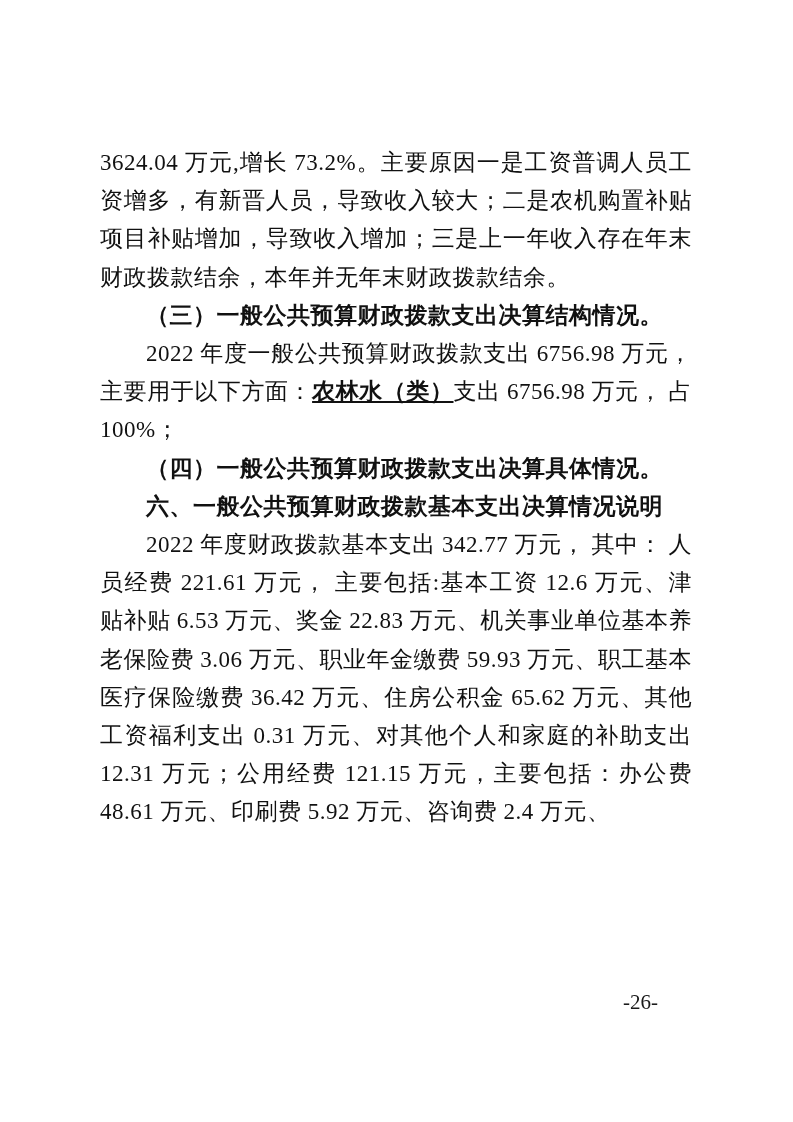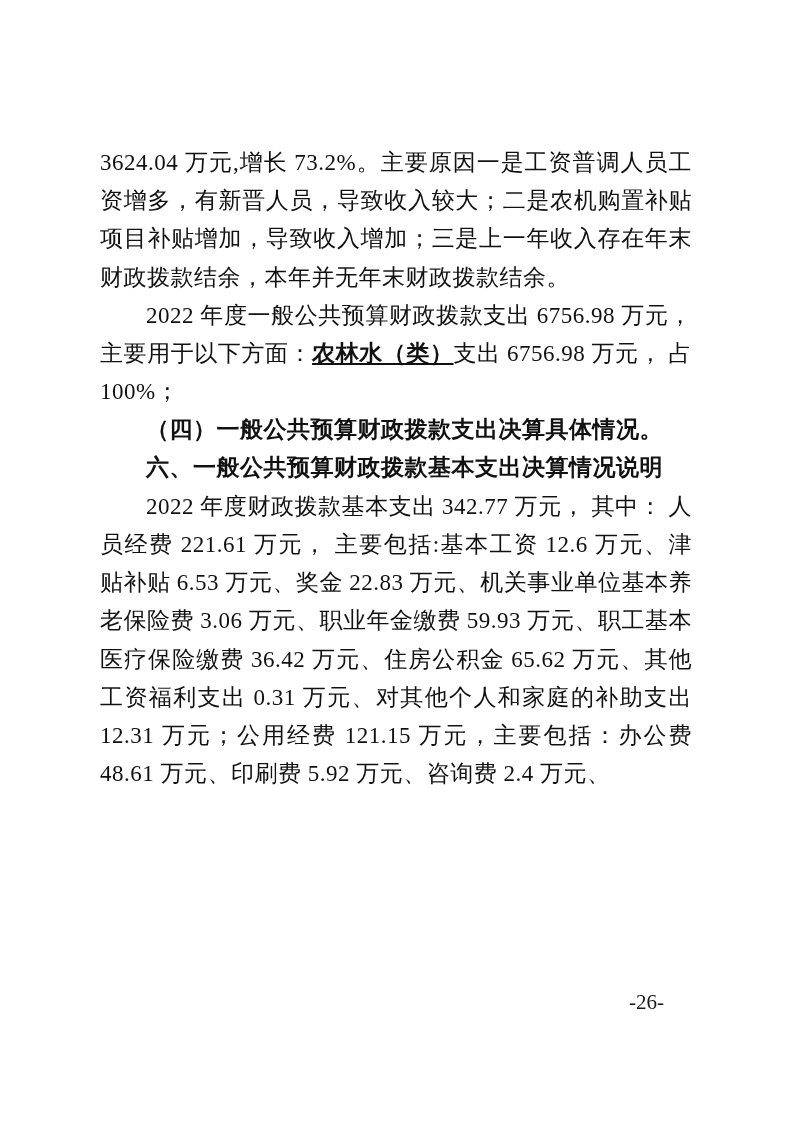--- a/index.html
+++ b/index.html
@@ -32,46 +32,47 @@
     text-indent: 2em;
   }
   .doc-body p.no-indent {
     text-indent: 0;
   }
   .bold-heading {
     font-weight: bold;
   }
   .hei-heading {
     font-weight: bold;
-    font-family: Liberation Mono, monospace;
+    font-family: Liberation Serif, serif;
     letter-spacing: 0.5px;
   }
   .inline-bold {
     font-weight: bold;
     text-decoration: underline;
   }
   .page-number {
     position: absolute;
     top: 990px;
-    right: 92px;
+    right: 98px;
     font-size: 21px;
     line-height: 24px;
     color: #1a1a1a;
     font-family: "Liberation Serif", "DejaVu Serif", serif;
   }
 </style>
 </head>
 <body>
 
 <div class="page">
 
   <div class="doc-body">
 
     <p class="no-indent">3624.04 万元,增长 73.2%。主要原因一是工资普调人员工资增多，有新晋人员，导致收入较大；二是农机购置补贴项目补贴增加，导致收入增加；三是上一年收入存在年末财政拨款结余，本年并无年末财政拨款结余。</p>
 
+    <p class="bold-heading">（三）一般公共预算财政拨款支出决算结构情况。</p>
 
     <p><span>2022 年度一般公共预算财政拨款支出 6756.98 万元，主要用于以下方面：</span><span class="inline-bold">农林水（类）</span><span>支出 6756.98 万元， 占 100%；</span></p>
 
     <p class="bold-heading">（四）一般公共预算财政拨款支出决算具体情况。</p>
 
 
     <p class="hei-heading">六、一般公共预算财政拨款基本支出决算情况说明</p>
 
     <p>2022 年度财政拨款基本支出 342.77 万元， 其中： 人员经费 221.61 万元， 主要包括:基本工资 12.6 万元、津贴补贴 6.53 万元、奖金 22.83 万元、机关事业单位基本养老保险费 3.06 万元、职业年金缴费 59.93 万元、职工基本医疗保险缴费 36.42 万元、住房公积金 65.62 万元、其他工资福利支出 0.31 万元、对其他个人和家庭的补助支出 12.31 万元；公用经费 121.15 万元，主要包括：办公费 48.61 万元、印刷费 5.92 万元、咨询费 2.4 万元、</p>
 

